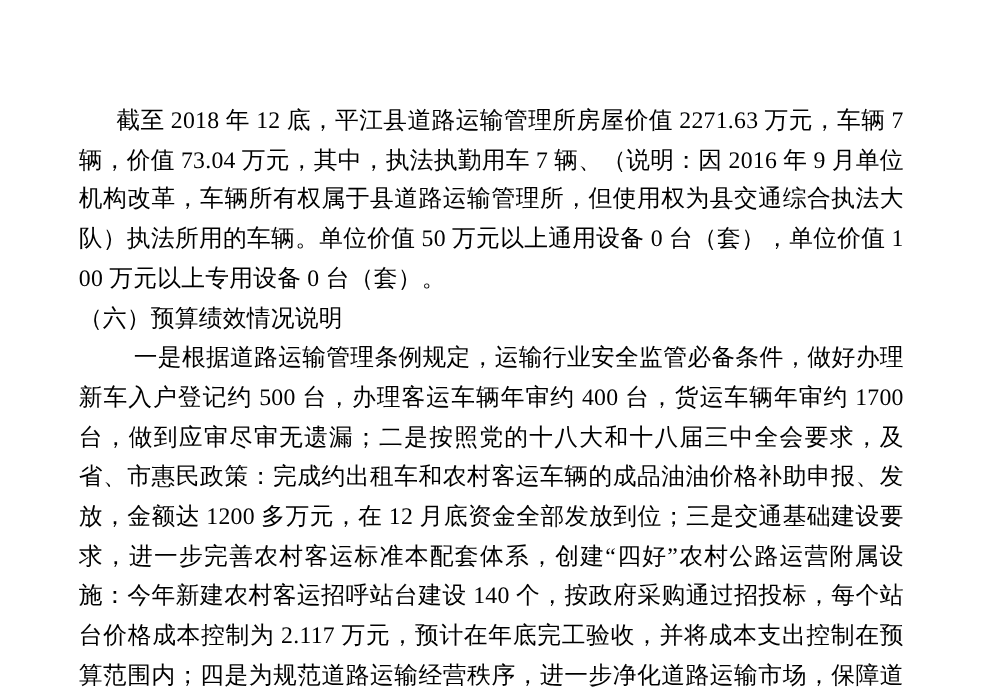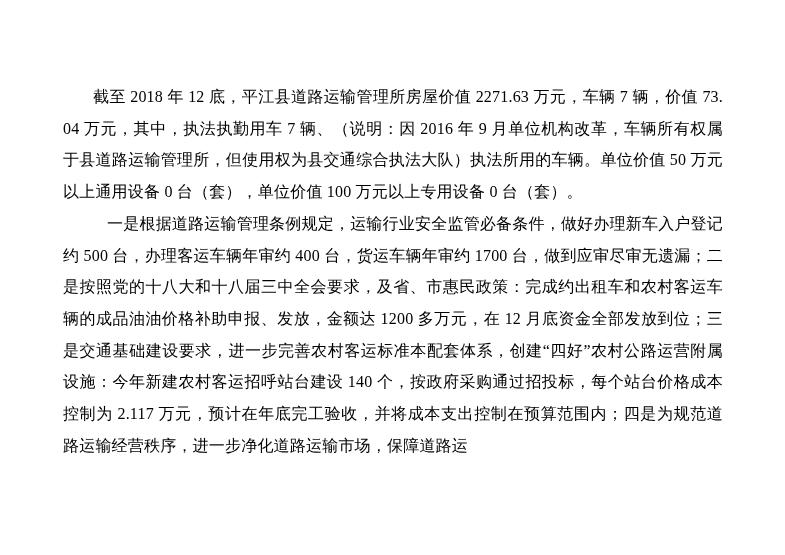--- a/index.html
+++ b/index.html
@@ -18,21 +18,21 @@
   }
   .content {
     position: absolute;
     left: 63px;
     top: 81px;
     width: 660px;
   }
   .content p {
     margin: 0;
     padding: 0;
-    font-size: 16px;
+    font-size: 19px;
     line-height: 31.7px;
     text-align: justify;
     text-justify: inter-ideograph;
     letter-spacing: 0.2px;
     word-break: break-all;
   }
   .para-main {
     text-indent: 30px;
   }
   .section-heading {
@@ -48,15 +48,16 @@
   .para-body.clipped {
     overflow: hidden;
   }
 </style>
 </head>
 <body>
 
 <div class="page">
   <div class="content">
     <p class="para-main">截至 2018 年 12 底，平江县道路运输管理所房屋价值 2271.63 万元，车辆 7 辆，价值 73.04 万元，其中，执法执勤用车 7 辆、（说明：因 2016 年 9 月单位机构改革，车辆所有权属于县道路运输管理所，但使用权为县交通综合执法大队）执法所用的车辆。单位价值 50 万元以上通用设备 0 台（套），单位价值 100 万元以上专用设备 0 台（套）。</p>
+    <p class="section-heading">（六）预算绩效情况说明</p>
     <p class="para-body clipped">一是根据道路运输管理条例规定，运输行业安全监管必备条件，做好办理新车入户登记约 500 台，办理客运车辆年审约 400 台，货运车辆年审约 1700 台，做到应审尽审无遗漏；二是按照党的十八大和十八届三中全会要求，及省、市惠民政策：完成约出租车和农村客运车辆的成品油油价格补助申报、发放，金额达 1200 多万元，在 12 月底资金全部发放到位；三是交通基础建设要求，进一步完善农村客运标准本配套体系，创建“四好”农村公路运营附属设施：今年新建农村客运招呼站台建设 140 个，按政府采购通过招投标，每个站台价格成本控制为 2.117 万元，预计在年底完工验收，并将成本支出控制在预算范围内；四是为规范道路运输经营秩序，进一步净化道路运输市场，保障道路运</p>
   </div>
 </div>
 
 </body></html>

